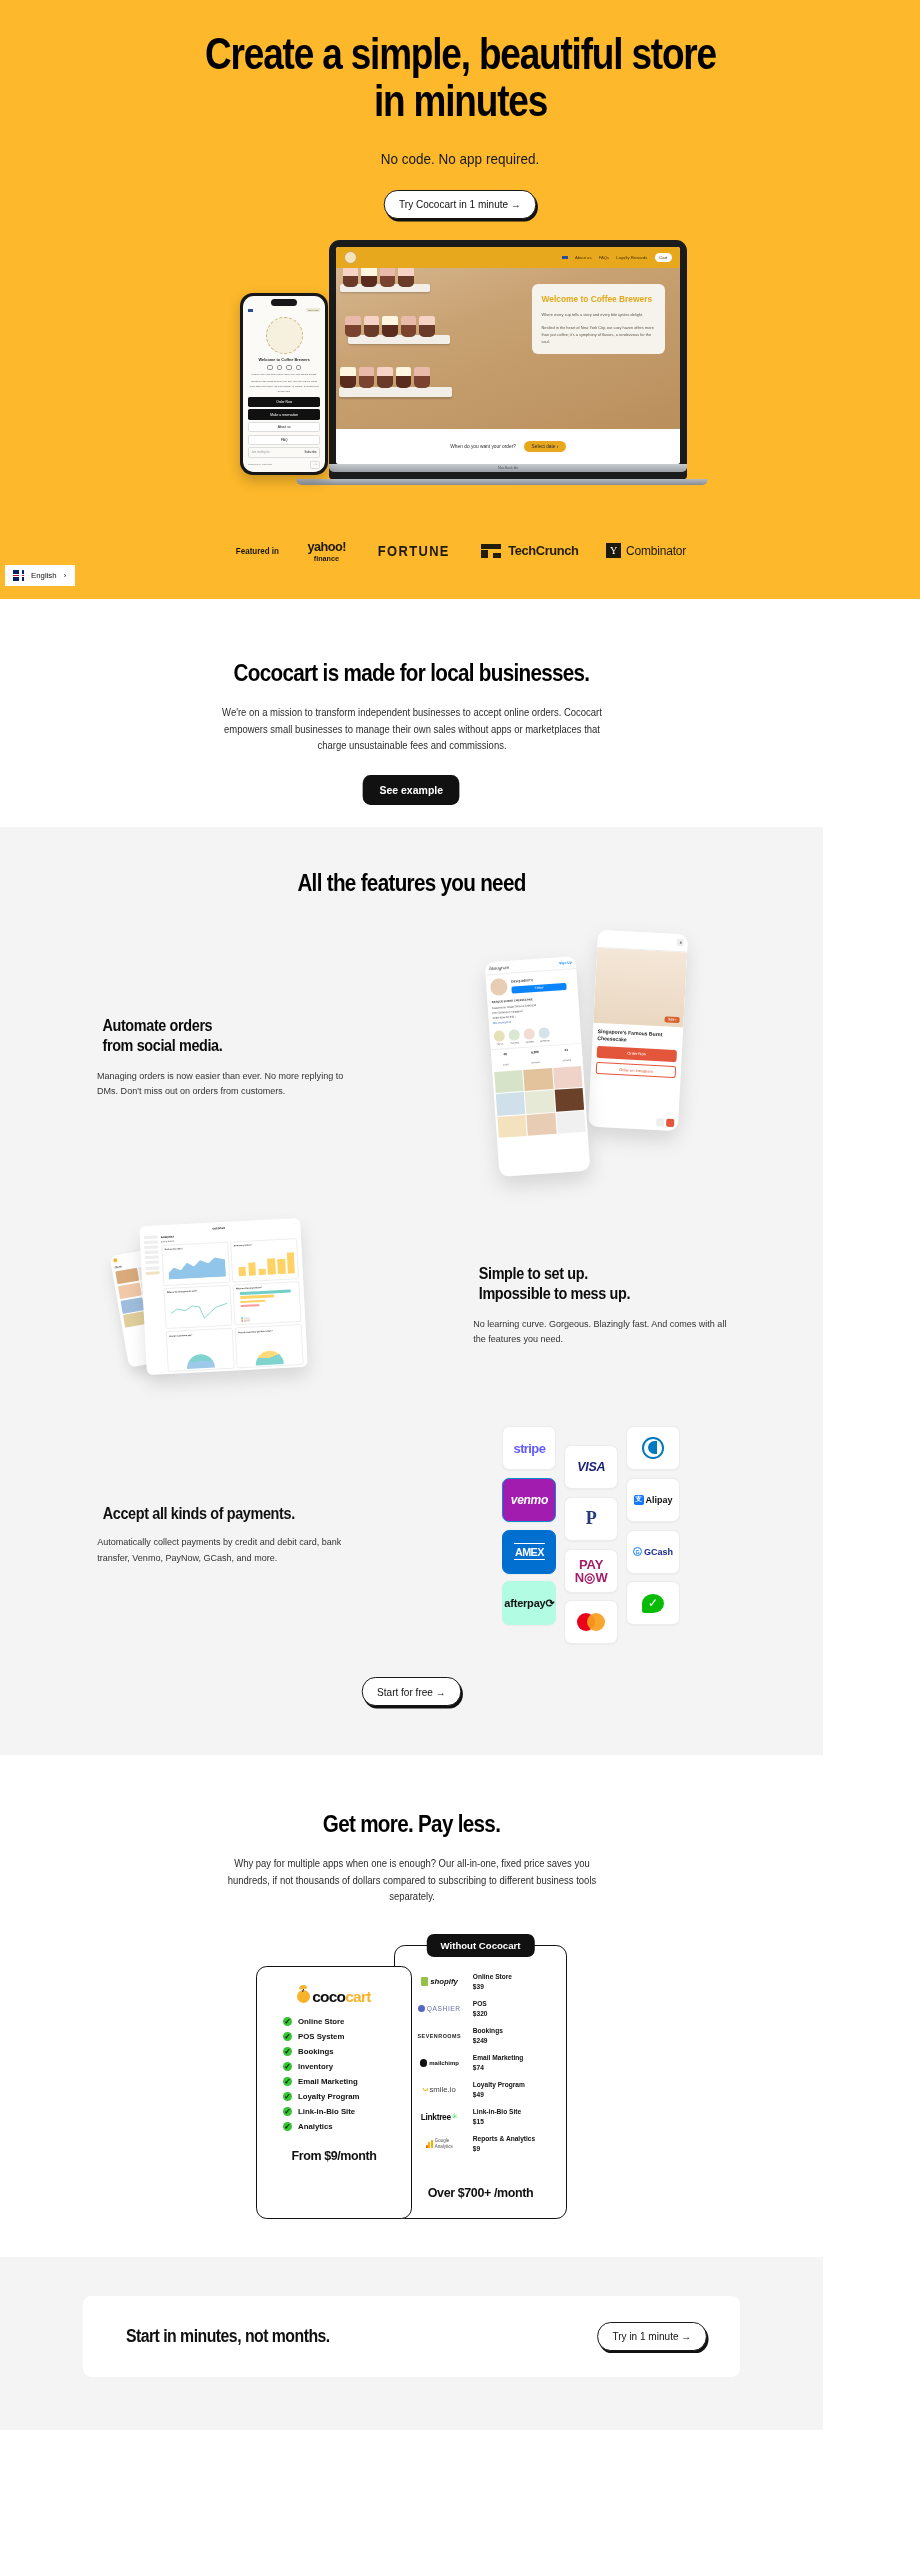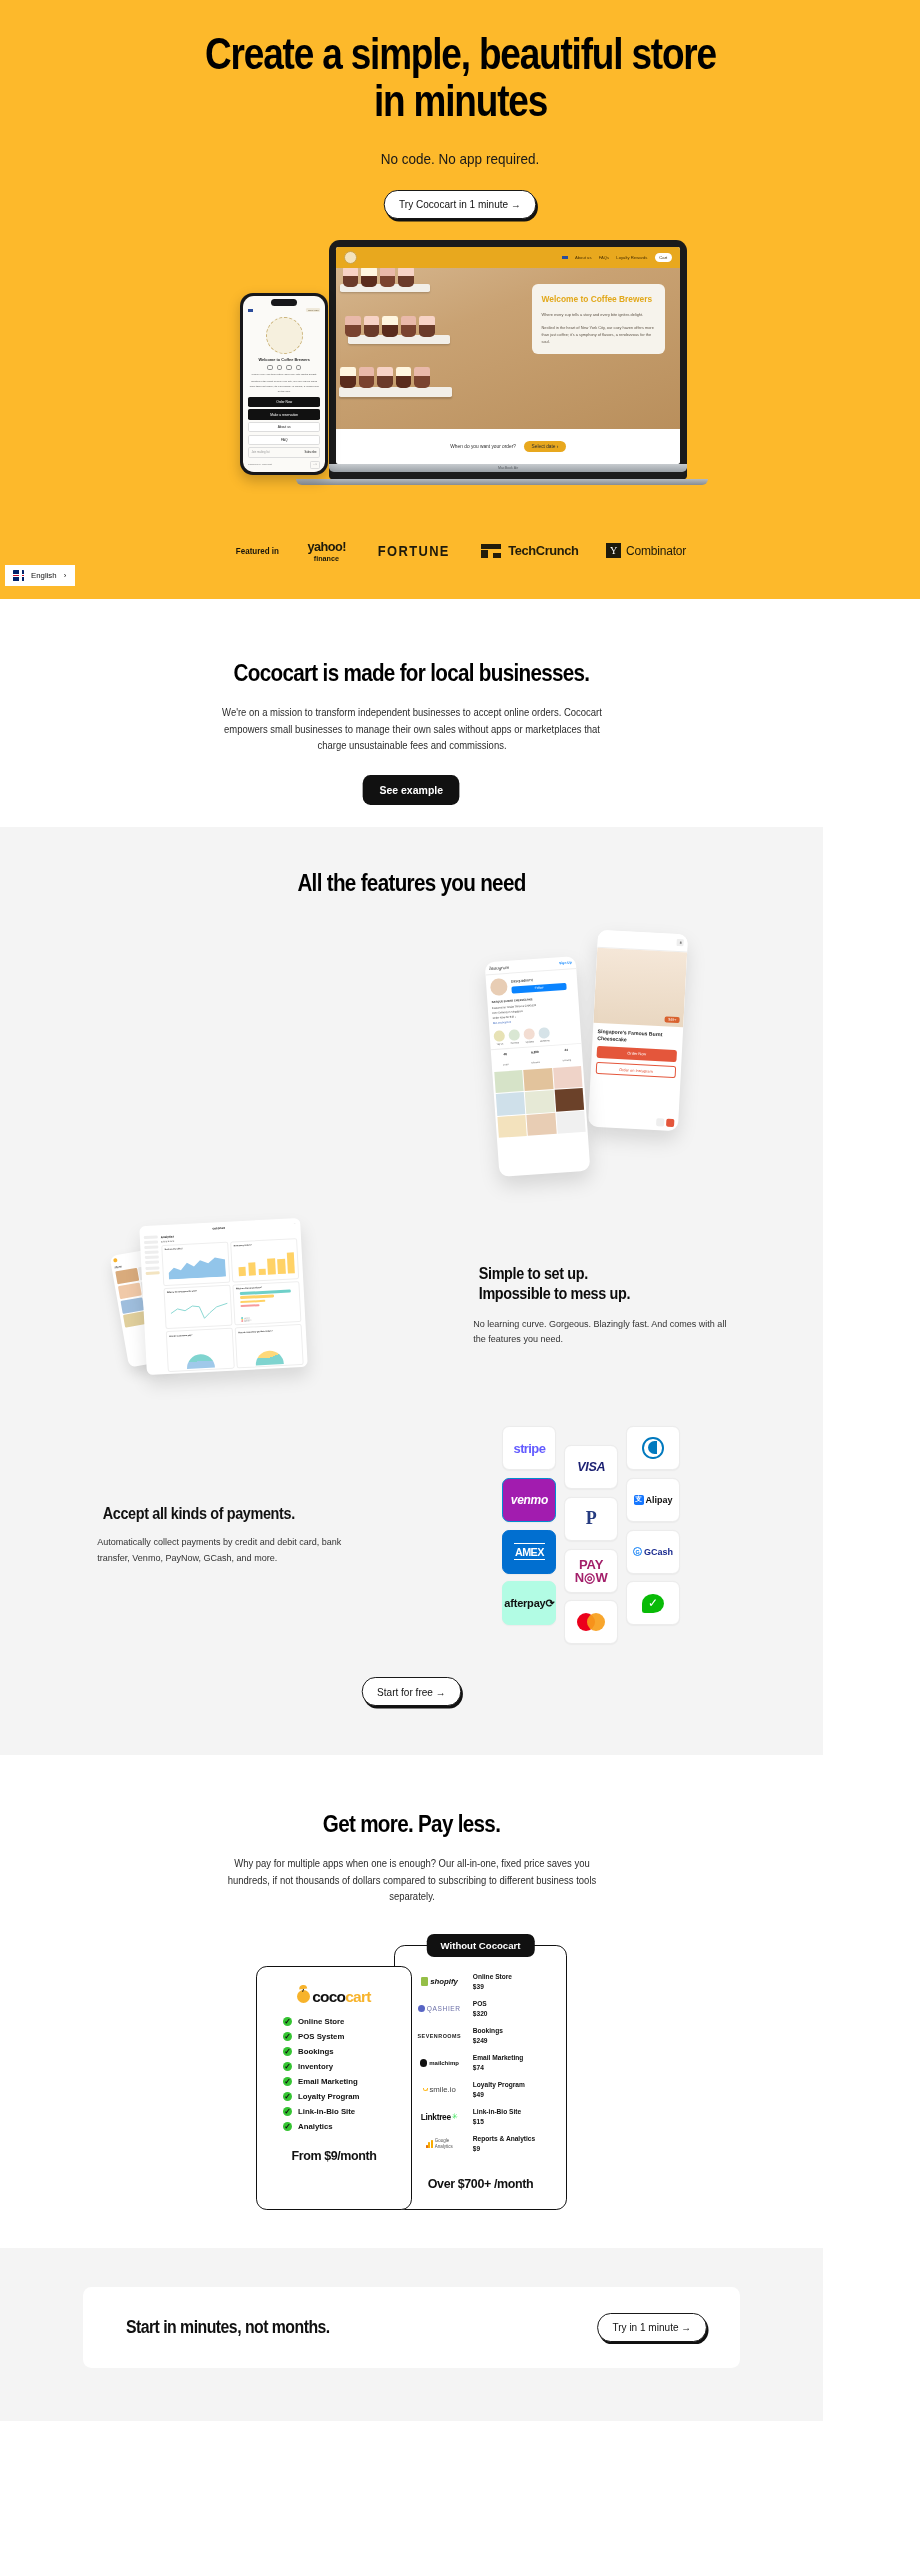--- a/index.html
+++ b/index.html
@@ -604,20 +604,27 @@
         <button class="btn-dark">See example</button>
       </div>
     </div>
   </section>
 
   <section class="sec sec-gray features">
     <div class="wrap">
       <h2 class="h2">All the features you need</h2>
 
       <div class="feat-row" style="margin-top:35px;">
+        <div class="feat-copy" style="padding-left:6px;">
+          <h3>
+            <span>Automate orders</span><br>
+            <span>from social media.</span>
+          </h3>
+          <p>Managing orders is now easier than ever. No more replying to DMs. Don't miss out on orders from customers.</p>
+        </div>
         <div class="feat-art">
           <div class="sm-art">
 
             <div class="sm-phone sm-back">
               <div class="cc-head">
                   <b>⠿</b>
                 </div>
               <div class="cc-img">
                 <span class="cc-price">$49+</span>
               </div>
@@ -990,21 +997,21 @@
                   </span>
                   <div>Google<br>Analytics</div>
                 </span>
               </span>
             <span class="comp-txt">
                 <b>Reports &amp; Analytics</b>
                 <i>$9</i>
               </span>
           </div>
 
-          <div class="price-line" style="margin-top:23px;">Over $700+ /month</div>
+          <div class="price-line" style="margin-top:32px;">Over $700+ /month</div>
         </div>
       </div>
     </div>
   </section>
 
   <section class="sec sec-gray bottom">
     <div class="cta-card">
       <h2>Start in minutes, not months.</h2>
       <button class="btn-pill">Try in 1 minute →</button>
     </div>

